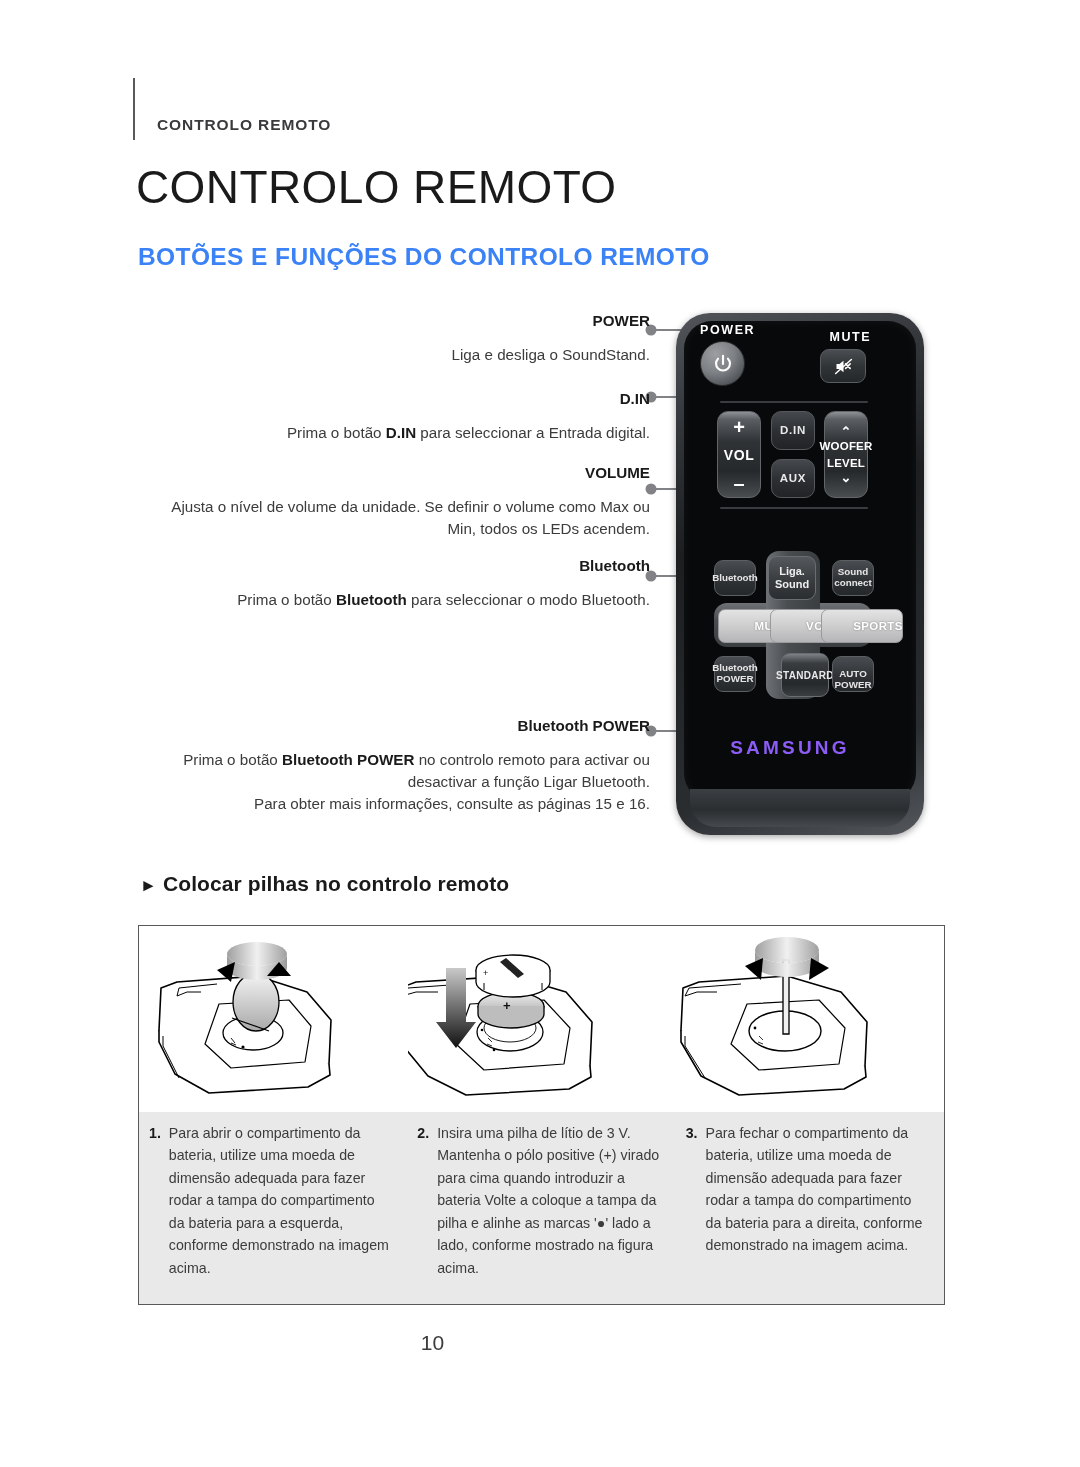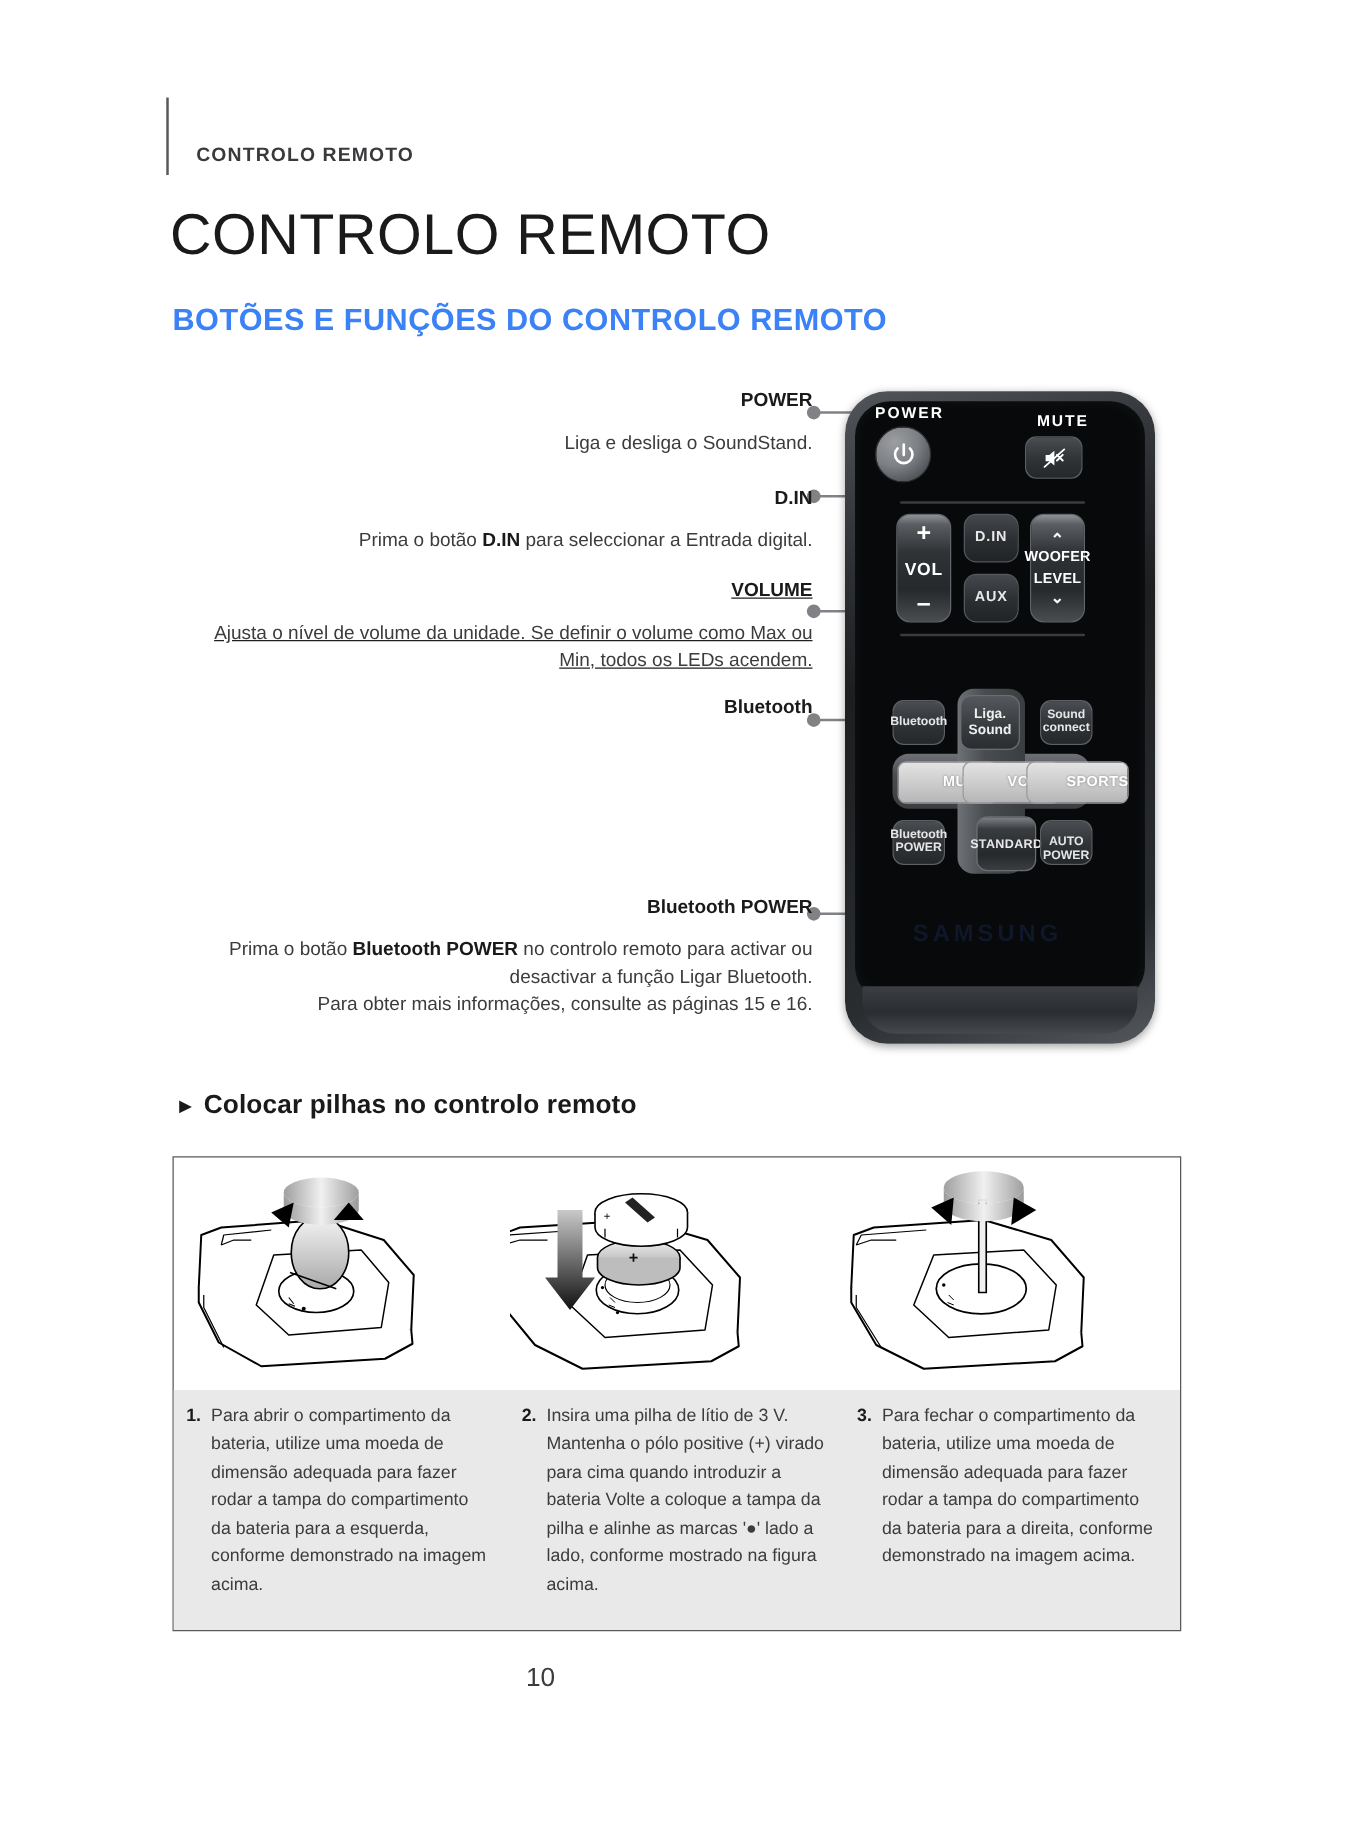--- a/index.html
+++ b/index.html
@@ -72,21 +72,21 @@
     font-size: 15.2px;
     font-weight: normal;
     color: #3c3c3c;
     line-height: 1.45;
     margin-top: 14px;
   }
   .callout-desc b { font-weight: bold; color: #1a1a1a; }
 
   .c-power    { position:absolute; top:0px;   right:0; width:510px; }
   .c-din      { position:absolute; top:78px;  right:0; width:510px; }
-  .c-volume   { position:absolute; top:152px; right:0; width:510px;text-decoration:underline; }
+  .c-volume   { position:absolute; top:152px; right:0; width:510px; }
   .c-bt       { position:absolute; top:245px; right:0; width:510px; }
   .c-btpower  { position:absolute; top:405px; right:0; width:510px; }
 
   
   #leaders {
     position: absolute;
     left: 0; top: 0;
     width: 1080px; height: 1467px;
     pointer-events: none;
   }
@@ -284,21 +284,21 @@
   }
   #btn-music  { left: 42px;  top: 296px; width: 46px; }
   #btn-voice  { left: 94px;  top: 296px; width: 44px; }
   #btn-sports { left: 145px; top: 296px; width: 48px; }
 
   #samsung-logo {
     position: absolute;
     left: 0; top: 424px;
     width: 228px;
     text-align: center;
-    color: #0f172a;
+    color: #8b5cf6;
     font-size: 19px;
     font-weight: bold;
     letter-spacing: 3.2px;
   }
 
   
   #battery-heading {
     position: absolute;
     left: 140px;
     top: 872px;
@@ -407,20 +407,21 @@
   <div class="callout c-din">
     <div class="callout-label">D.IN</div>
     <div class="callout-desc">Prima o botão <b>D.IN</b> para seleccionar a Entrada digital.</div>
   </div>
   <div class="callout c-volume">
     <div class="callout-label">VOLUME</div>
     <div class="callout-desc">Ajusta o nível de volume da unidade. Se definir o volume como Max ou Min, todos os LEDs acendem.</div>
   </div>
   <div class="callout c-bt">
     <div class="callout-label">Bluetooth</div>
+    <div class="callout-desc">Prima o botão <b>Bluetooth</b> para seleccionar o modo Bluetooth.</div>
   </div>
   <div class="callout c-btpower">
     <div class="callout-label">Bluetooth POWER</div>
     <div class="callout-desc">Prima o botão <b>Bluetooth POWER</b> no controlo remoto para activar ou desactivar a função Ligar Bluetooth.<br>Para obter mais informações, consulte as páginas 15 e 16.</div>
   </div>
 </div>
 
 <div id="remote-wrap">
   <div id="remote-body"></div>
   <div id="remote-face"></div>

